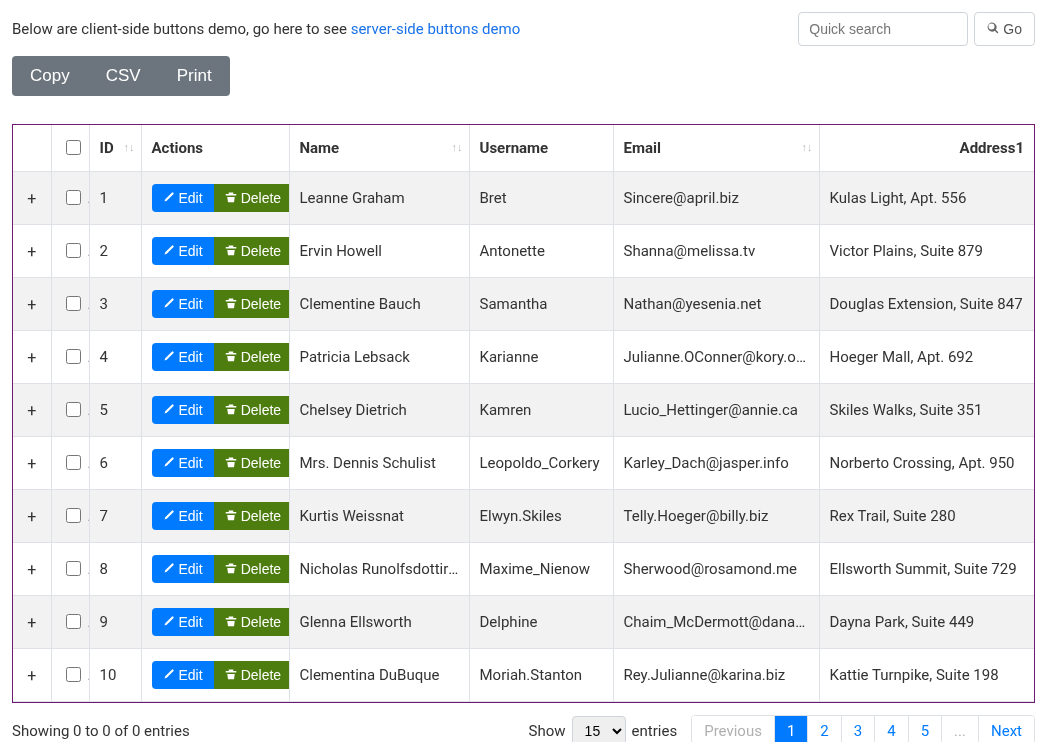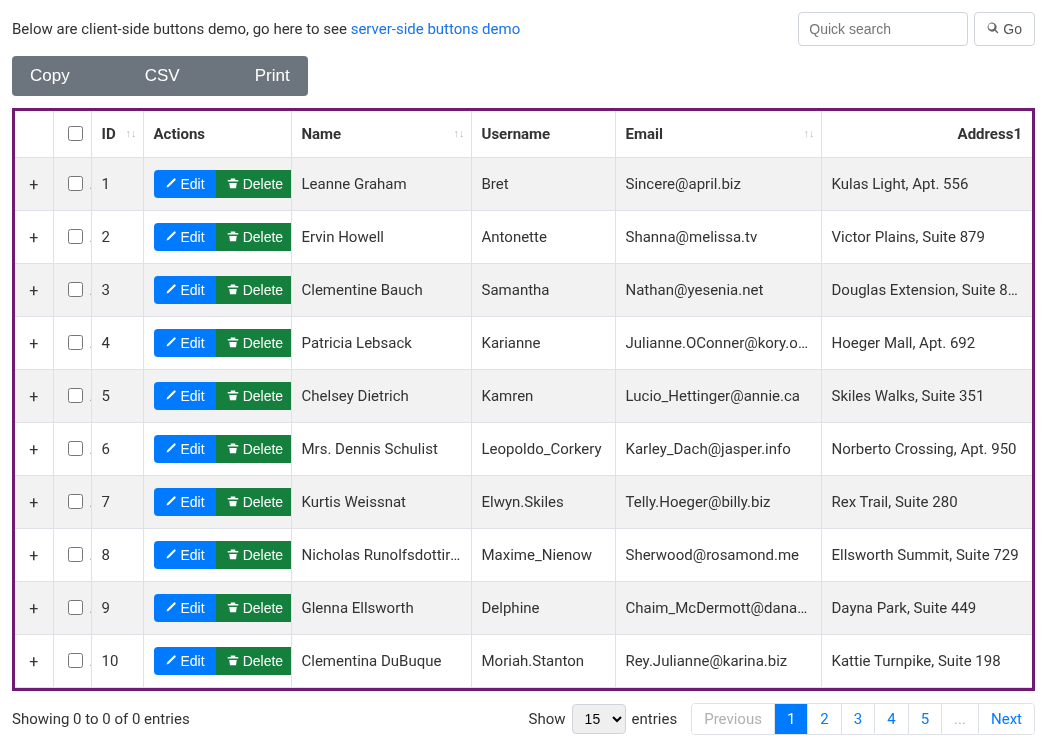--- a/index.html
+++ b/index.html
@@ -46,33 +46,33 @@
     display: inline-flex;
     align-items: center;
     gap: 4px;
   }
   .export-bar {
     display: inline-flex;
     background: #6c757d;
     border-radius: 4px;
     overflow: hidden;
     margin-bottom: 12px;
-    gap: 39px;
   }
   .export-bar button {
     background: transparent;
     border: none;
     color: #fff;
     font-size: 17px;
     padding: 10px 18px;
     cursor: pointer;
   }
   .table-wrap {
-    border: 3px solid #701a75;
+    border: 1px solid #701a75;
     overflow: hidden;
+    margin-top: 16px;
   }
   table {
     width: 100%;
     border-collapse: collapse;
     table-layout: fixed;
   }
   thead th {
     background: #fff;
     text-align: left;
     font-weight: 700;
@@ -140,21 +140,21 @@
     color: #fff;
     border: none;
     padding: 6px 11px;
     cursor: pointer;
   }
   .btn-edit {
     background: #007bff;
     border-radius: 4px 0 0 4px;
   }
   .btn-delete {
-    background: #15803d;
+    background: #4d7c0f;
     border-radius: 0 4px 4px 0;
   }
   .btn svg { width: 12px; height: 12px; fill: #fff; }
   .footer {
     display: flex;
     justify-content: space-between;
     align-items: center;
     margin-top: 12px;
     font-size: 15px;
     color: #333;

